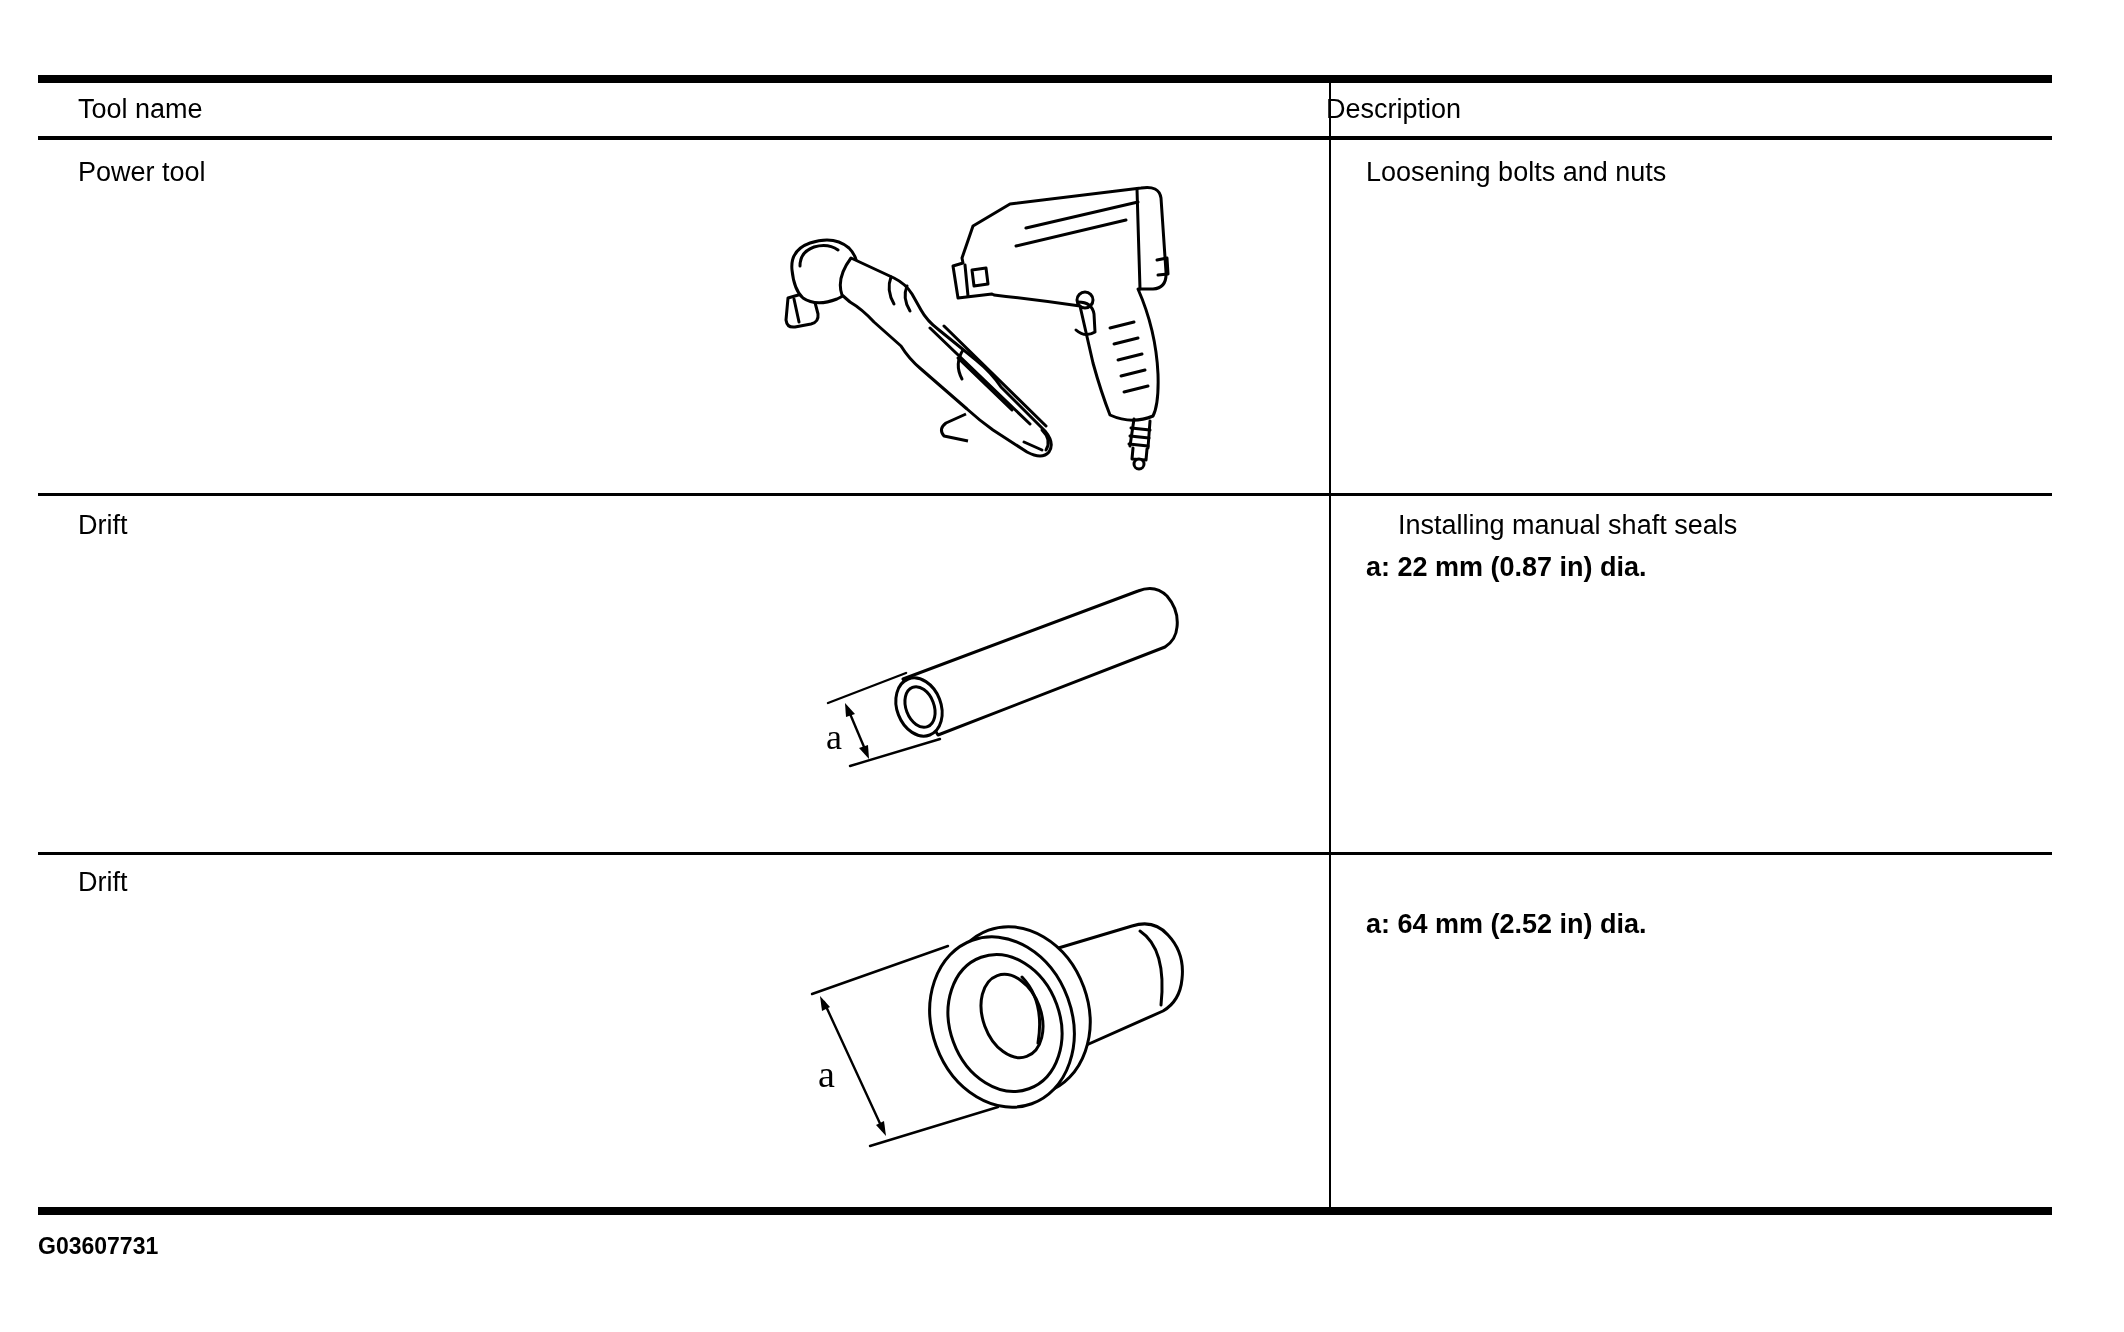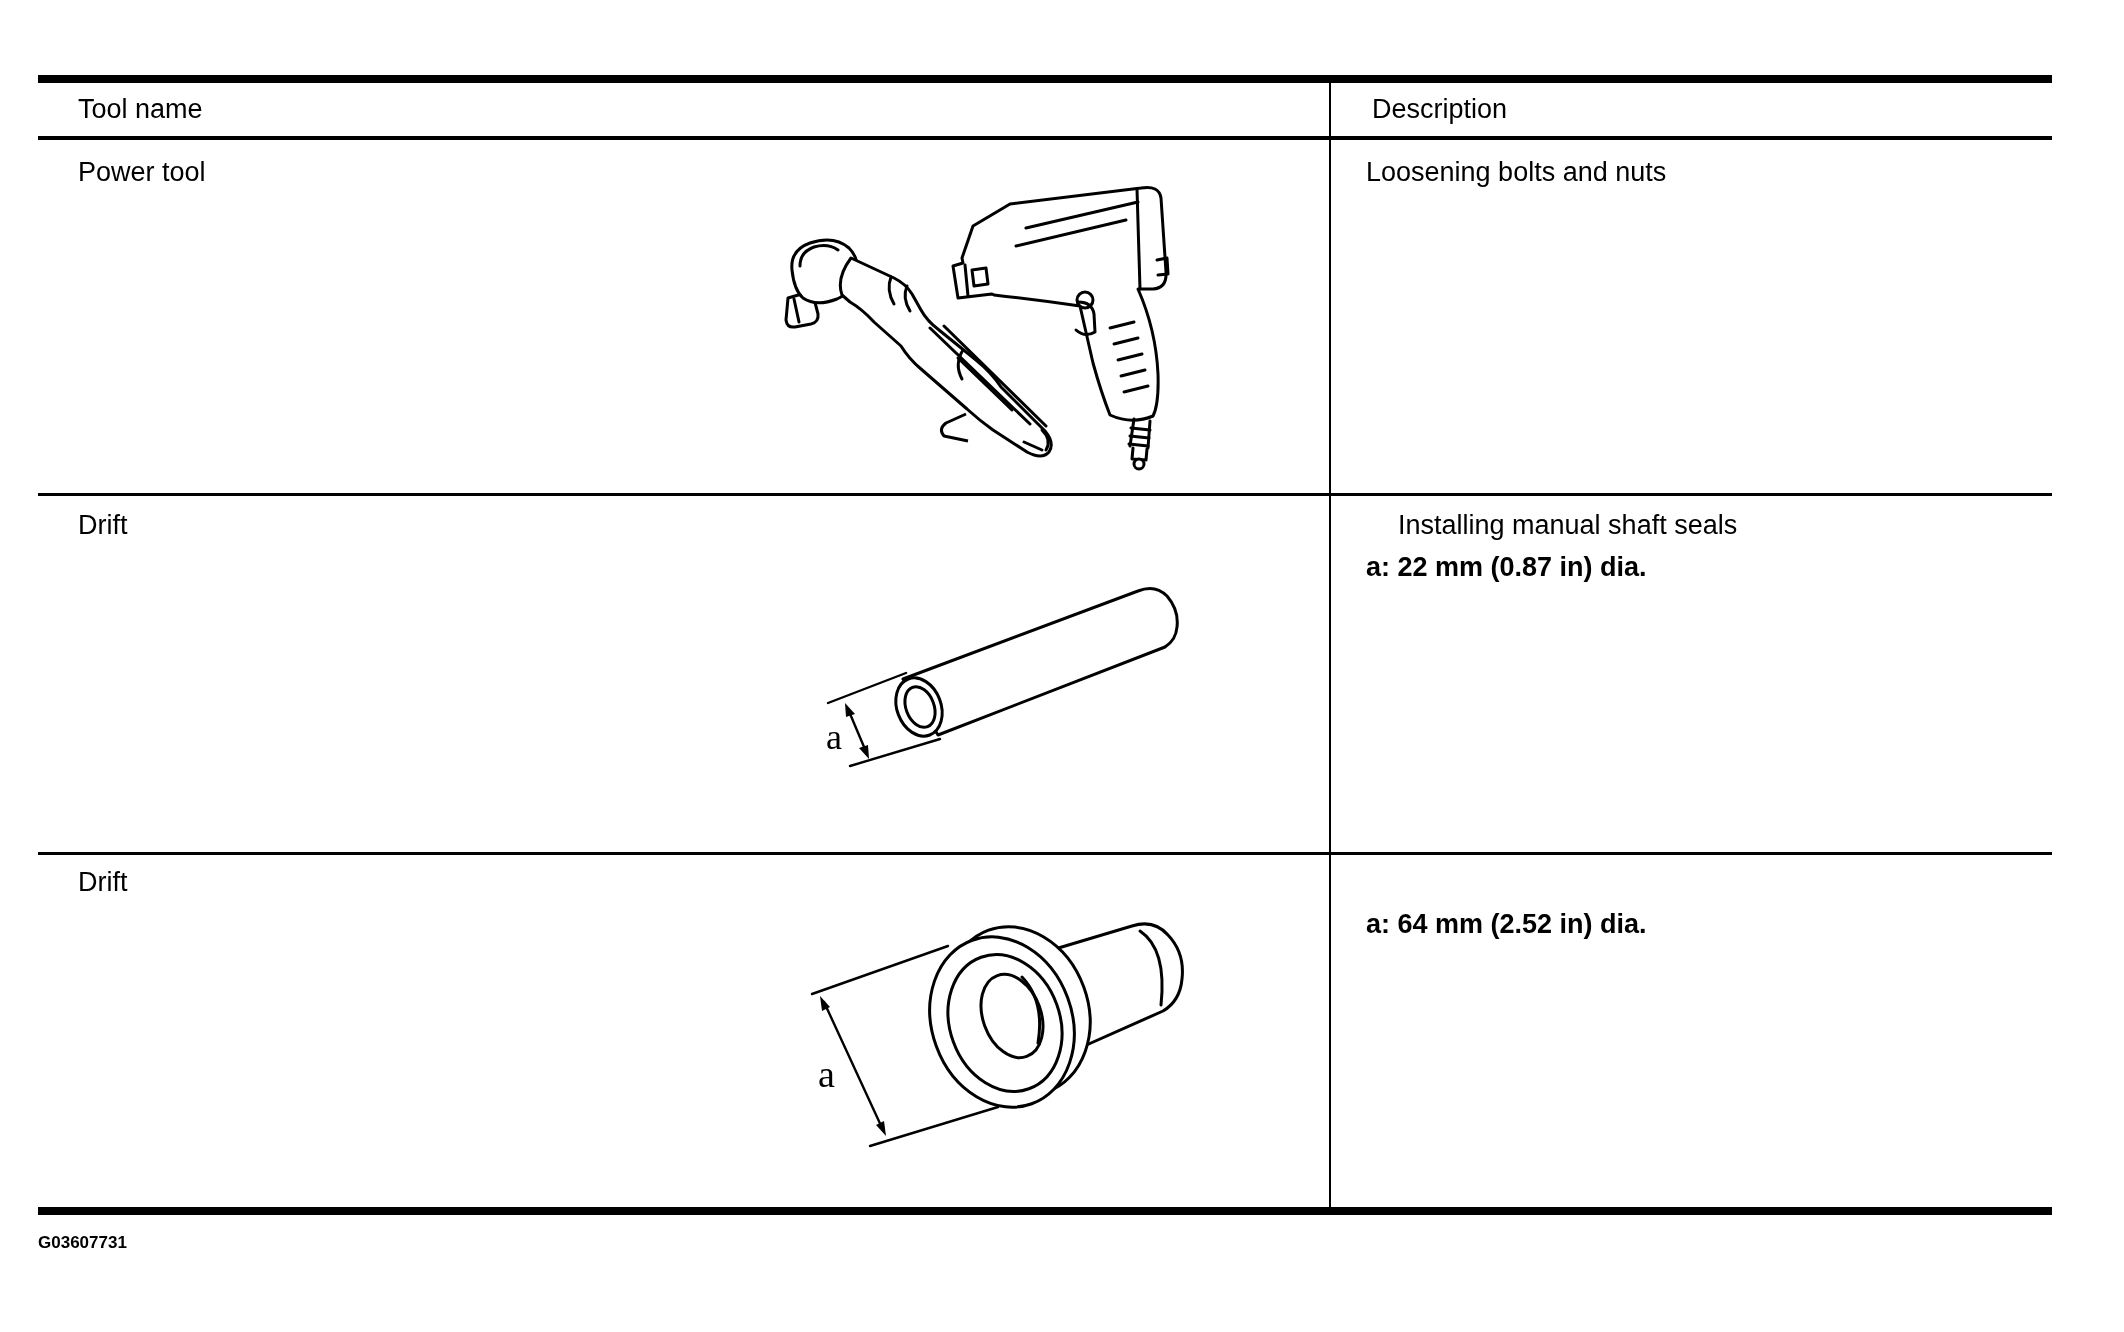--- a/index.html
+++ b/index.html
@@ -5,42 +5,42 @@
   * { margin:0; padding:0; box-sizing:border-box; }
   html,body { background:#ffffff; }
   .page {
     position:relative; width:2052px; height:1332px; background:#fff;
     font-family:"Liberation Sans", sans-serif; color:#000; overflow:hidden;
   }
   .hline { position:absolute; left:38px; width:2049px; background:#000; }
   .vline { position:absolute; width:2px; background:#000; }
   .cell  { position:absolute; font-size:27px; line-height:34px; color:#000; }
   .dim   { font-weight:bold; }
-  .code  { position:absolute; left:38px; top:1233px; font-size:17px; font-weight:bold; }
+  .code  { position:absolute; left:38px; top:1233px; font-size:23px; font-weight:bold; }
   svg.illus { position:absolute; overflow:visible; }
   .ln  { fill:none; stroke:#000; stroke-width:3;   stroke-linecap:round; stroke-linejoin:round; }
   .lnw { fill:#fff;  stroke:#000; stroke-width:3;  stroke-linejoin:round; }
   .thin{ fill:none; stroke:#000; stroke-width:2.4; stroke-linecap:round; }
   .ah  { fill:#000; stroke:none; }
   .dimtext { font-family:"Liberation Serif", serif; fill:#000; }
 </style>
 </head>
 <body>
 
 <div class="page">
 
   <div class="hline" style="top:75px;height:8px;"></div>
   <div class="hline" style="top:136px;height:4px;"></div>
   <div class="hline" style="top:493px;height:3px;"></div>
   <div class="hline" style="top:852px;height:3px;"></div>
   <div class="hline" style="top:1207px;height:8px;"></div>
   <div class="vline" style="left:1329px;top:75px;height:1140px;"></div>
 
   <div class="cell" style="left:78px;top:92px;">Tool name</div>
-  <div class="cell" style="left:1372px;top:92px;">Description</div>
+  <div class="cell" style="left:1326px;top:92px;">Description</div>
 
   <div class="cell" style="left:78px;top:155px;">Power tool</div>
   <div class="cell" style="left:1366px;top:155px;">Loosening bolts and nuts</div>
 
   <div class="cell" style="left:78px;top:508px;">Drift</div>
   <div class="cell" style="left:1398px;top:508px;">Installing manual shaft seals</div>
   <div class="cell dim" style="left:1366px;top:550px;">a: 22 mm (0.87 in) dia.</div>
 
   <div class="cell" style="left:78px;top:865px;">Drift</div>
   <div class="cell dim" style="left:1366px;top:907px;">a: 64 mm (2.52 in) dia.</div>

